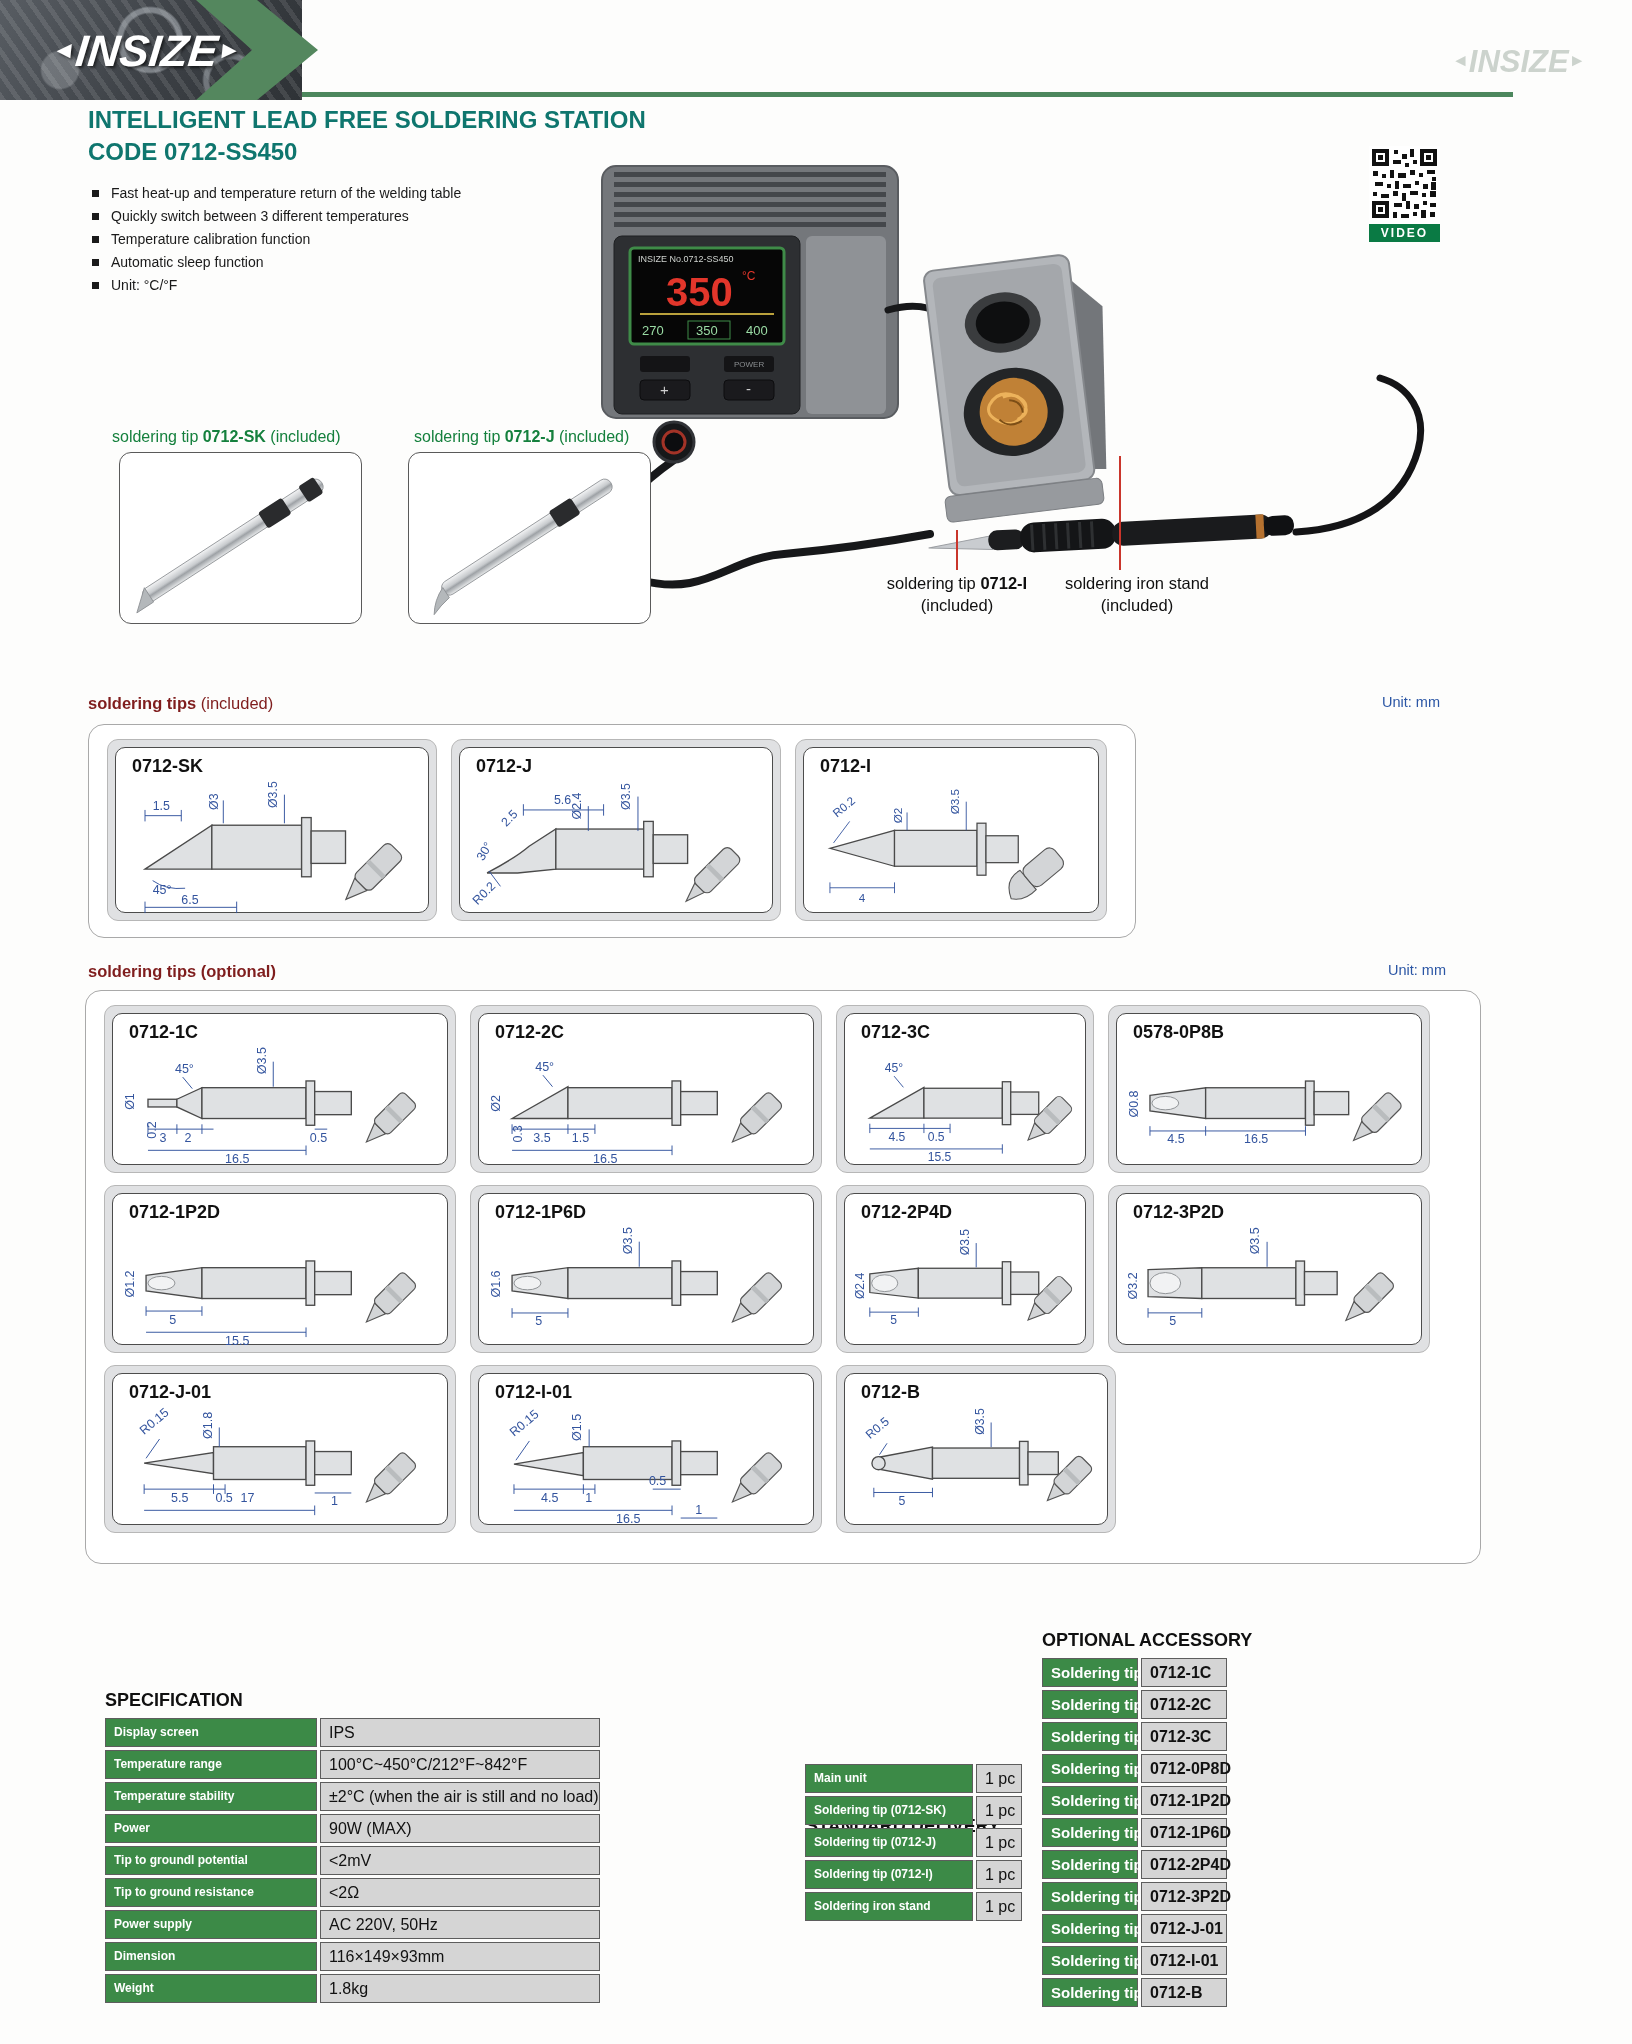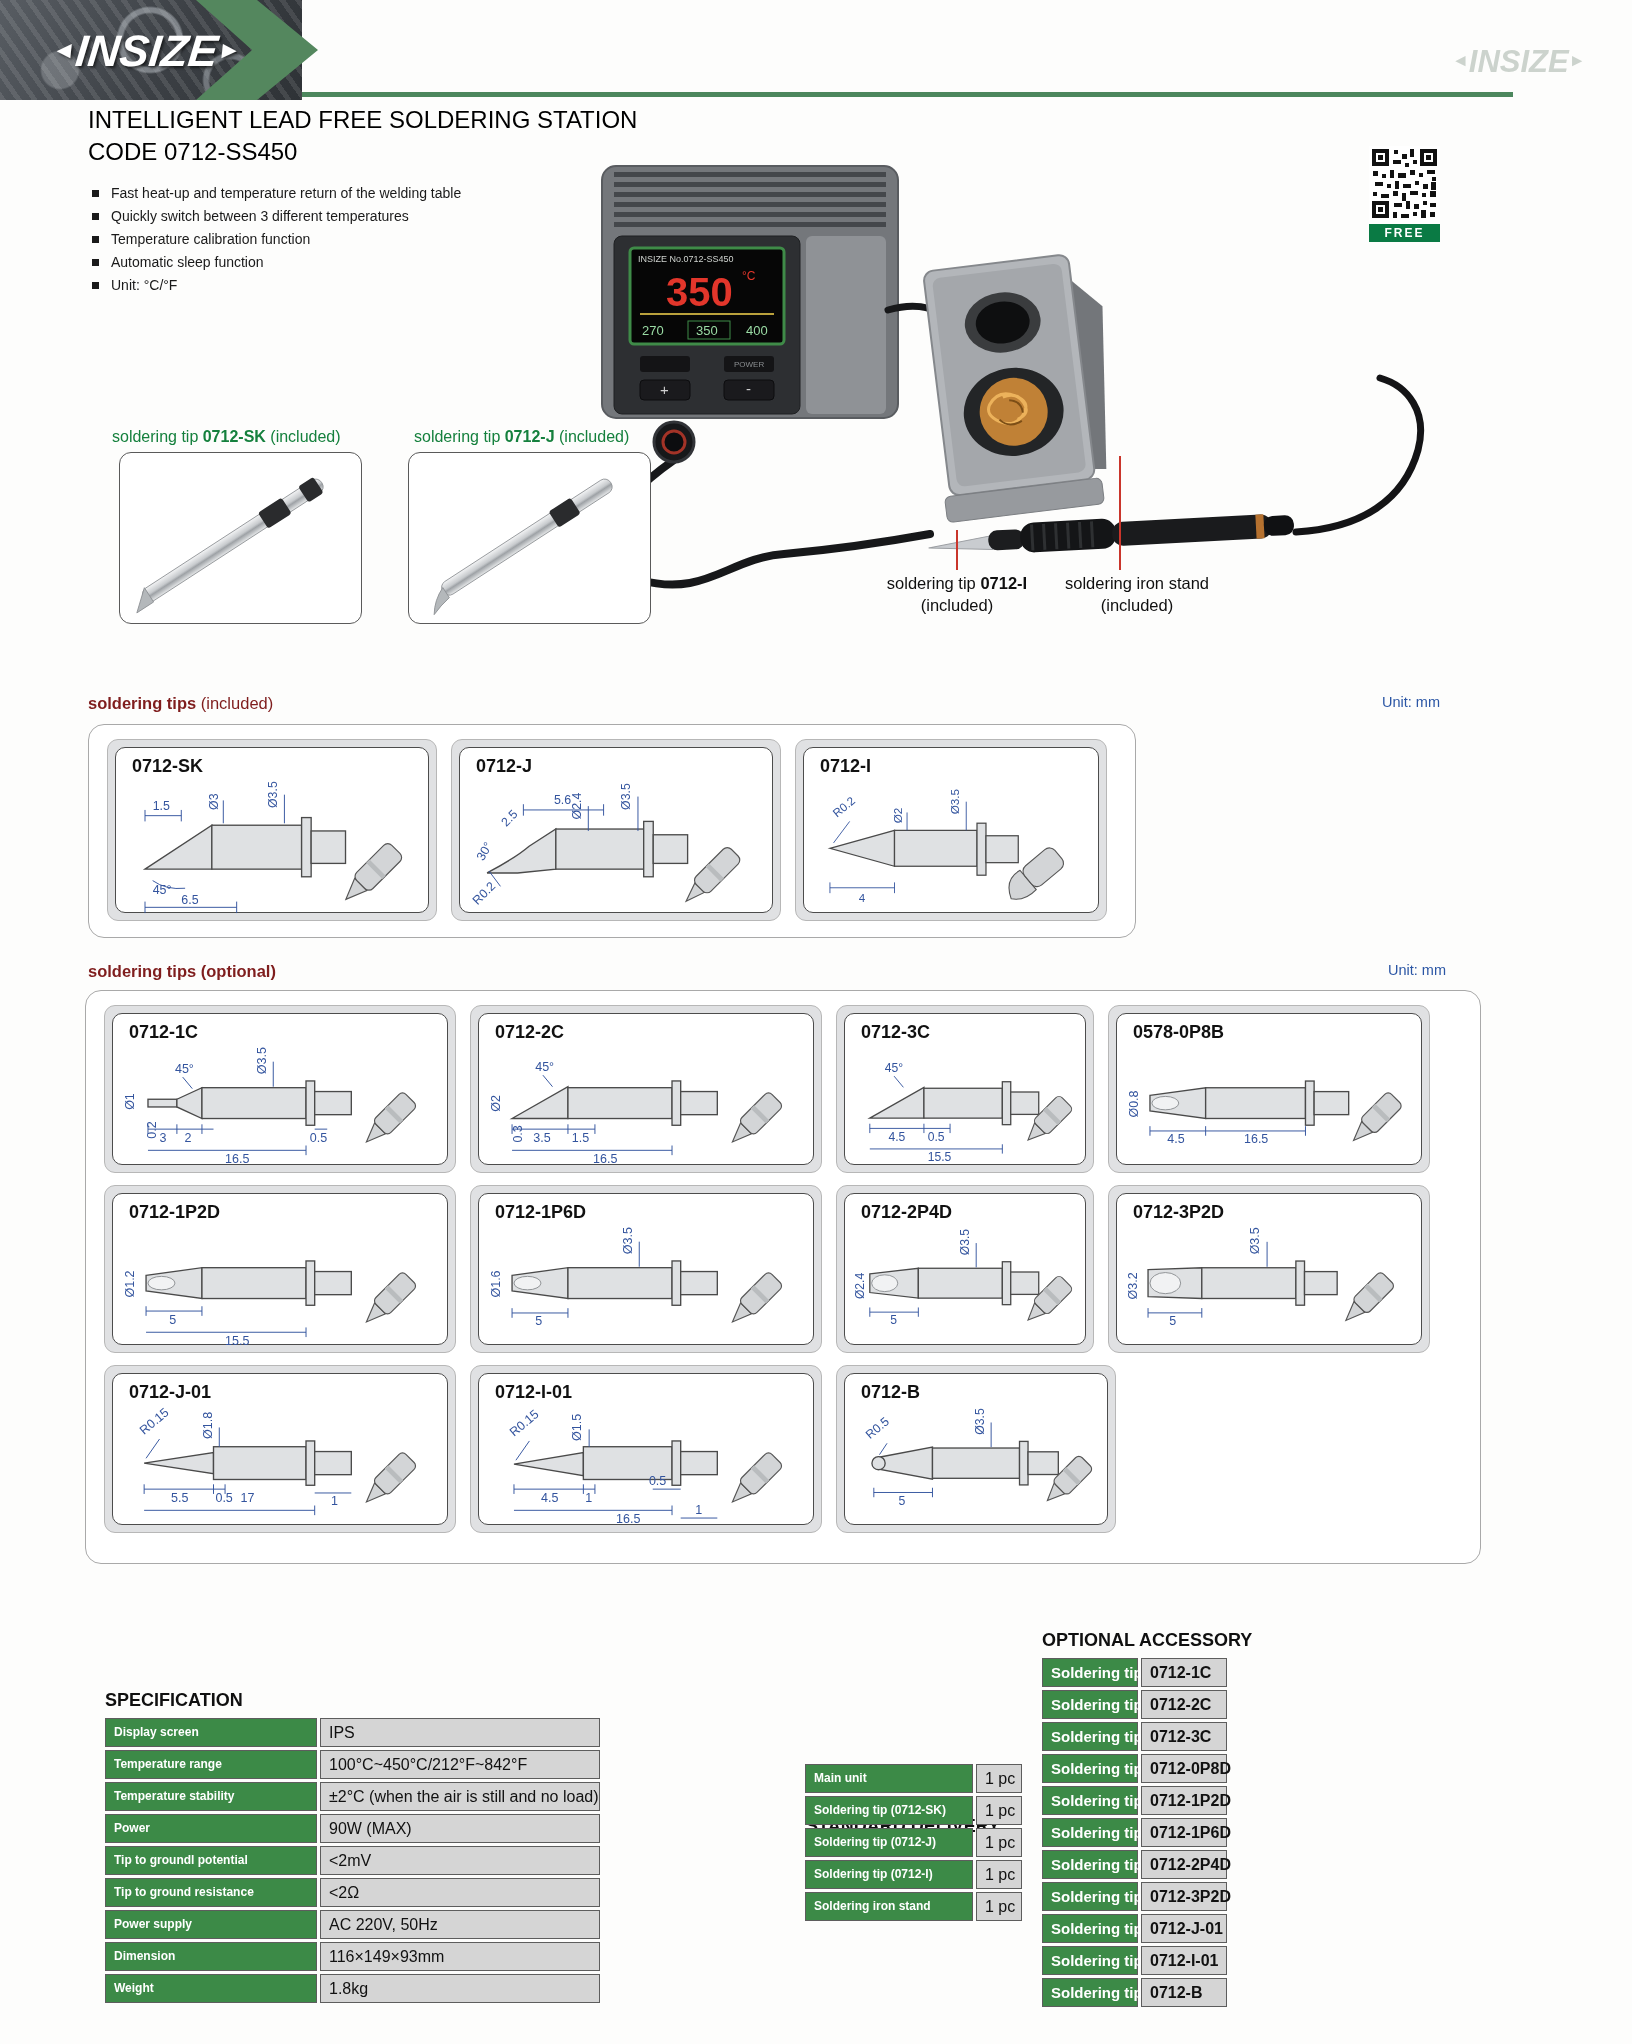--- a/index.html
+++ b/index.html
@@ -17,21 +17,21 @@
   #hdr-chev{left:196px;top:0;width:122px;height:100px;background:#54875e;
     clip-path:polygon(0 0,50% 0,100% 50%,50% 100%,0 100%,46% 50%);}
   #logo{left:52px;top:26px;font-style:italic;font-weight:bold;color:#fff;font-size:44px;
     transform:skewX(-6deg);text-shadow:2px 2px 3px rgba(0,0,0,.6);white-space:nowrap}
   #logo .arr{font-size:24px;vertical-align:8px}
   #green-rule{left:0;top:92px;width:1513px;height:5px;background:#4c875d}
   #watermark{left:1452px;top:44px;font-style:italic;font-weight:bold;font-size:31px;
     color:#ccd3cd;white-space:nowrap}
   #watermark .arr{font-size:17px;vertical-align:6px}
   
-  #title{left:88px;top:104px;font-size:24px;font-weight:normal;line-height:32px;color:#000000}
+  #title{left:88px;top:104px;font-size:24px;font-weight:bold;line-height:32px;color:#0f766e}
   #features{left:92px;top:182px;font-size:14px;line-height:23px}
   .feat{display:flex;align-items:flex-start}
   .feat .sq{width:7px;height:7px;background:#1a1a1a;margin:8px 12px 0 0;flex:0 0 auto}
   
   #qr{left:1369px;top:146px;width:71px;height:78px;background:#fff}
   #video-bar{left:1369px;top:224px;width:71px;height:18px;background:#0a7a44;color:#fff;
     font-weight:bold;font-size:12px;letter-spacing:2px;text-align:center;line-height:18px}
   
   #photo-svg{left:556px;top:150px}
   .callout{position:absolute;text-align:center;font-size:16.5px;line-height:22px;color:#101010}
@@ -154,21 +154,21 @@
         <rect x="45" y="58" width="5" height="5"></rect>
       <rect x="54" y="55" width="4" height="4"></rect>
         <rect x="61" y="57" width="6" height="4"></rect>
       <rect x="24" y="66" width="4" height="6"></rect>
         <rect x="32" y="68" width="8" height="4"></rect>
         <rect x="44" y="66" width="4" height="4"></rect>
       <rect x="52" y="64" width="5" height="8"></rect>
         <rect x="61" y="66" width="5" height="5"></rect>
     </g>
   </svg>
-  <div class="abs" id="video-bar">FREE</div>
+  <div class="abs" id="video-bar">VIDEO</div>
 
   <svg class="abs" id="photo-svg" width="910" height="470" viewBox="0 0 910 470">
 
     <path d="M118,310 C52,356 20,412 84,430 C150,448 172,408 228,404 C272,400 330,392 374,384" fill="none" stroke="#17181a" stroke-width="8" stroke-linecap="round"></path>
 
     <g>
       <rect x="46" y="16" width="296" height="252" rx="14" fill="#74777b" stroke="#595c60" stroke-width="2"></rect>
       <g fill="#44474b">
         <rect x="58" y="22" width="272" height="5"></rect>
           <rect x="58" y="32" width="272" height="5"></rect>

